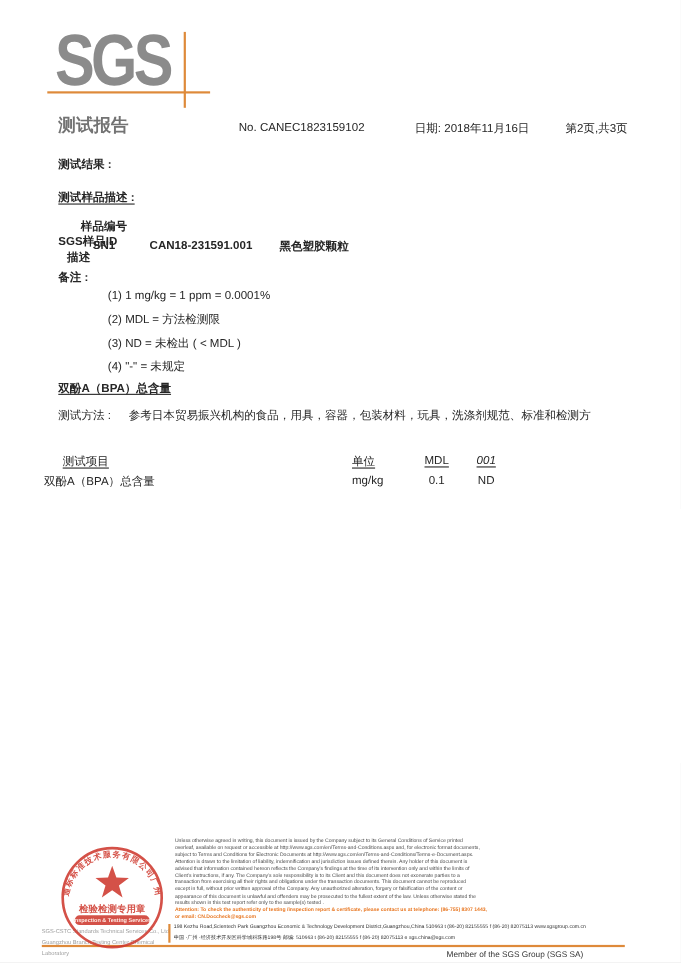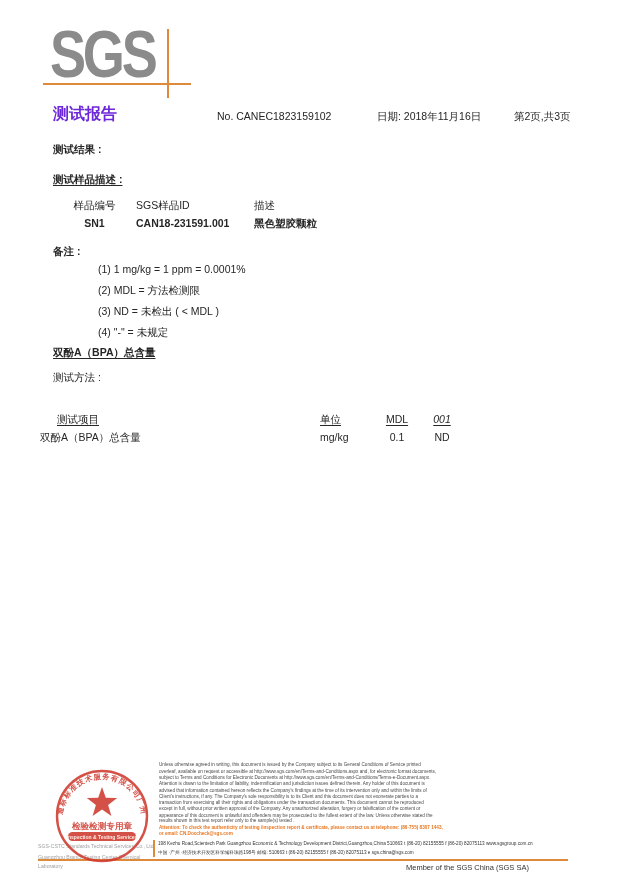--- a/index.html
+++ b/index.html
@@ -12,32 +12,32 @@
   
   .logo{
     position:absolute;left:50px;top:21px;font-size:66px;line-height:1;
     font-weight:800;color:#8b8b8b;letter-spacing:-4px;
     transform:scaleX(.82);transform-origin:0 0;
   }
   .logo-hline{position:absolute;left:43px;top:83px;width:148px;height:2px;background:#de8a3a;}
   .logo-vline{position:absolute;left:167px;top:29px;width:2px;height:69px;background:#de8a3a;}
 
   
-  .title{position:absolute;left:53px;top:104px;font-size:16px;font-weight:bold;color:#6d28d9;}
+  .title{position:absolute;left:53px;top:104px;font-size:16px;font-weight:bold;color:#737373;}
   .hmeta{position:absolute;top:110px;font-size:10.5px;color:#262626;}
   .h-no{left:217px;} .h-date{left:377px;} .h-page{left:514px;}
 
   
   .lbl{position:absolute;font-size:10.5px;font-weight:bold;color:#262626;}
   .u{text-decoration:underline;text-underline-offset:2px;}
   .txt{position:absolute;font-size:10.5px;color:#262626;}
 
   
   .s-row{position:absolute;left:53px;display:flex;font-size:10.5px;font-weight:bold;}
-  .s-head{font-weight:normal;}
+  .s-head{font-weight:bold;flex-direction:column;}
   .s-c1{width:83px;text-align:center;}
   .s-c2{width:110px;}
   .s-c3{margin-left:8px;text-align:left;}
 
   
   .note{position:absolute;left:98px;font-size:10.5px;}
 
   
   .method-line{position:absolute;left:117px;font-size:10.5px;}
 
@@ -98,20 +98,21 @@
   </div>
 
   <div class="lbl" style="top:245px;left:53px;">备注 :</div>
   <div class="note" style="top:263px;">(1) 1 mg/kg = 1 ppm = 0.0001%</div>
   <div class="note" style="top:284px;">(2) MDL = 方法检测限</div>
   <div class="note" style="top:305px;">(3) ND = 未检出 ( &lt; MDL )</div>
   <div class="note" style="top:326px;">(4) "-" = 未规定</div>
 
   <div class="lbl u" style="top:346px;left:53px;">双酚A（BPA）总含量</div>
   <div class="txt" style="top:371px;left:53px;">测试方法 :</div>
+  <div class="method-line" style="top:371px;">参考日本贸易振兴机构的食品，用具，容器，包装材料，玩具，洗涤剂规范、标准和检测方</div>
 
   <div class="t2 u" style="top:413px;left:57px;font-weight:normal;">测试项目</div>
   <div class="t2 t2-unit u" style="top:413px;">单位</div>
   <div class="t2 t2-mdl u" style="top:413px;">MDL</div>
   <div class="t2 t2-val u italic" style="top:413px;">001</div>
 
   <div class="t2" style="top:431px;left:40px;">双酚A（BPA）总含量</div>
   <div class="t2 t2-unit" style="top:431px;">mg/kg</div>
   <div class="t2 t2-mdl" style="top:431px;">0.1</div>
   <div class="t2 t2-val" style="top:431px;">ND</div>
@@ -142,21 +143,21 @@
 
   <div class="addr-vline"></div>
   <div class="addr-wrap">
     <div class="addr-inner">
       <div>198 Kezhu Road,Scientech Park Guangzhou Economic &amp; Technology Development District,Guangzhou,China 510663  t (86-20) 82155555  f (86-20) 82075113  www.sgsgroup.com.cn</div>
       <div>中国 ·广州 ·经济技术开发区科学城科珠路198号        邮编: 510663  t (86-20) 82155555  f (86-20) 82075113  e sgs.china@sgs.com</div>
     </div>
   </div>
 
   <div class="bottom-line"></div>
-  <div class="member">Member of the SGS China (SGS SA)</div>
+  <div class="member">Member of the SGS Group (SGS SA)</div>
 
   <svg class="stamp" width="106" height="98" viewBox="0 0 106 98">
     <defs>
       <path id="arcTop" d="M 13 52 A 40 40 0 1 1 93 52" fill="none"></path>
     </defs>
     <circle cx="53" cy="49" r="45" fill="none" stroke="#cf3a2f" stroke-width="2.4"></circle>
     <text font-size="7.4" fill="#cf3a2f" letter-spacing="1" font-weight="bold">
       <textPath href="#arcTop" startOffset="4">通标标准技术服务有限公司广州分公司</textPath>
     </text>
     <polygon points="53,20 56.8,30.8 68.2,31.1 59.1,38 62.4,48.9 53,42.4 43.6,48.9 46.9,38 37.8,31.1 49.2,30.8" fill="#cf3a2f"></polygon>

